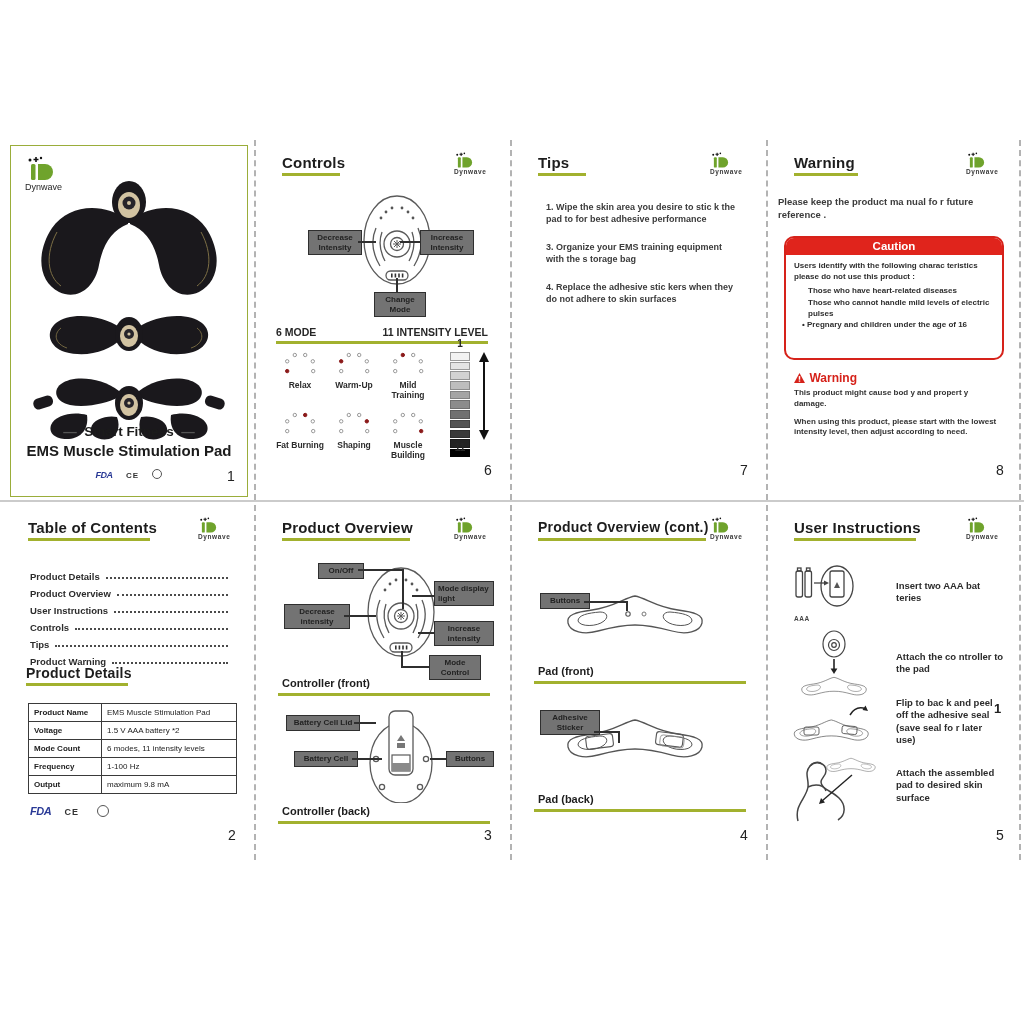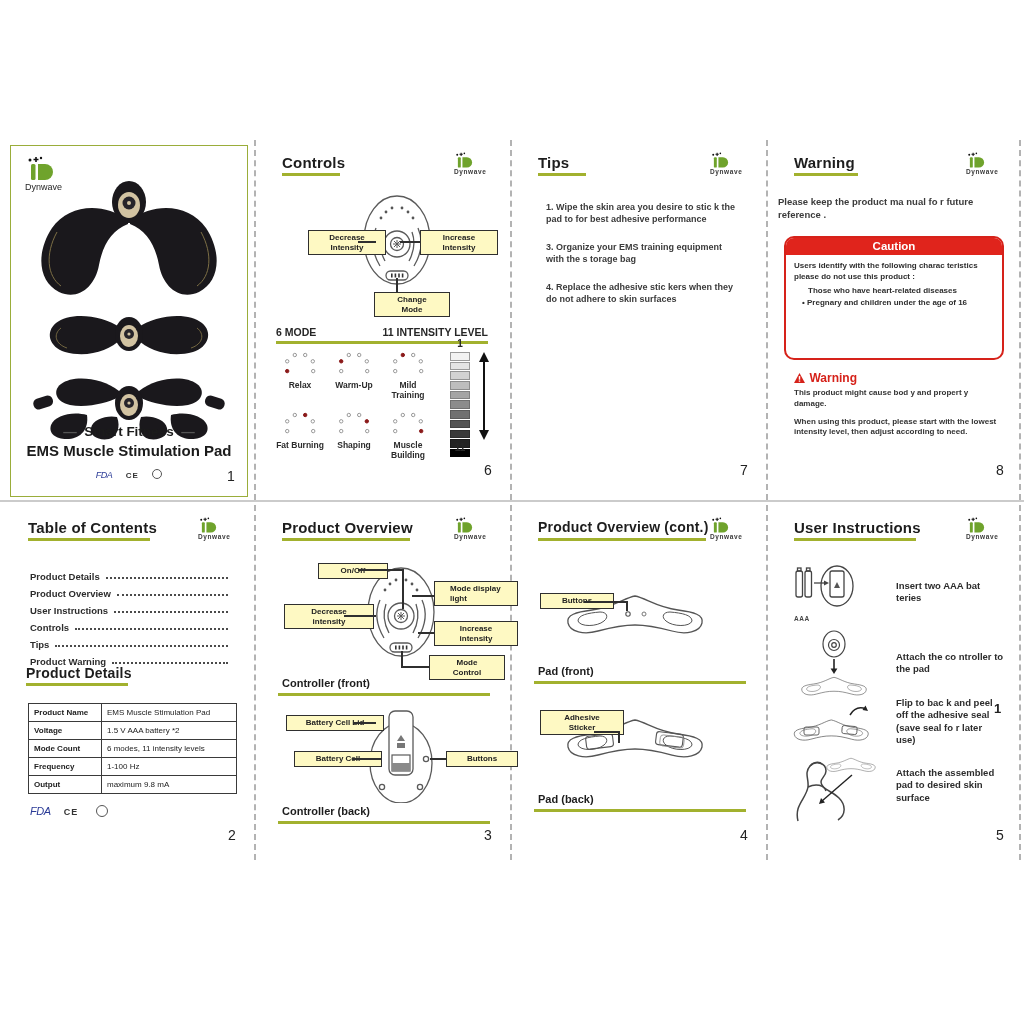--- a/index.html
+++ b/index.html
@@ -8,38 +8,38 @@
   }
   html,body{margin:0;padding:0;background:#ffffff;}
   #sheet{position:relative;width:1024px;height:1024px;background:#fff;overflow:hidden;
          font-family:"Liberation Sans", sans-serif;color:var(--ink);}
   .panel{position:absolute;width:256px;}
   .abs{position:absolute;}
   .ttl{font-size:15px;font-weight:700;color:#1d1d1d;letter-spacing:.2px;white-space:nowrap;}
   .uline{position:absolute;height:3px;background:var(--green);}
   .body-txt{font-size:9px;font-weight:700;color:var(--body);line-height:1.33;}
   .pg{position:absolute;font-size:14px;font-weight:400;color:#222;}
-  .lbox{position:absolute;border:1.2px solid #2f2f2f;background:#fef9c3;font-size:8px;font-weight:700;
-        color:#222;text-align:center;line-height:1.2;padding:2px 15px;}
+  .lbox{position:absolute;border:1.2px solid #2f2f2f;background:#737373;font-size:8px;font-weight:700;
+        color:#222;text-align:center;line-height:1.2;padding:2px 3px;}
   .conn{position:absolute;background:#2f2f2f;}
   .caption{font-size:11px;font-weight:700;color:#1d1d1d;white-space:nowrap;}
   .cap-uline{position:absolute;height:2.5px;background:var(--green);width:212px;}
   .logo{position:absolute;width:56px;text-align:left;}
   .logo .brandname{font-size:6.5px;font-weight:700;color:#3a3a3a;letter-spacing:.6px;margin-top:-1px;}
   .vdash{position:absolute;width:0;border-left:2px dashed #b3b3b3;}
   .hline{position:absolute;background:#cbcbcb;}
   .toc-row{display:flex;align-items:flex-end;height:17px;font-size:9.5px;font-weight:700;color:#2c2c2c;}
   .toc-row .leader{flex:1;border-bottom:2px dotted #4a4a4a;margin:0 2px 3px 6px;}
   table.spec{border-collapse:collapse;font-size:8px;font-weight:700;color:#222;}
   table.spec td{border:1.1px solid #3a3a3a;padding:2.5px 5px;height:12px;}
   table.spec td.k{width:62px;}
   table.spec td.v{width:124px;font-weight:400;}
   .mode-cell{position:absolute;width:52px;text-align:center;}
   .mode-cell .mlabel{font-size:8.5px;font-weight:700;color:#2c2c2c;line-height:1.15;margin-top:1px;}
-  .fda{font-weight:400;font-style:italic;color:#2a3a96;font-size:11px;letter-spacing:-.5px;margin-top:12px;}
+  .fda{font-weight:700;font-style:italic;color:#2a3a96;font-size:11px;letter-spacing:-.5px;margin-top:12px;}
   .ce{font-weight:700;color:#333;font-size:9px;letter-spacing:1px;}
   .cert-circ{display:inline-block;width:10px;height:10px;border:1.3px solid #555;border-radius:50%;
              vertical-align:middle;}
   .caution-box{position:absolute;border:2px solid #d6221a;border-radius:10px;background:#fff;overflow:hidden;}
   .caution-head{background:var(--red);color:#fff;font-size:11.5px;font-weight:700;text-align:center;
                 padding:2px 0 3px;}
   .caution-body{padding:5px 8px;font-size:8px;font-weight:700;color:#2e2e2e;line-height:1.4;}
   .warn-red{color:#d6221a;font-size:12px;font-weight:700;}
   .small-p{font-size:8px;font-weight:700;color:#333;line-height:1.35;margin:0 0 7px 0;}
   .u{text-decoration:underline;}
@@ -348,20 +348,21 @@
         <path d="M13 8 h7 a8 8 0 0 1 0 16 h-7 z" fill="#6fa32c"></path>
       </svg>
       <div class="brandname">Dynwave</div>
     </div>
     <div class="abs body-txt" style="left:10px;top:56px;width:200px;font-size:9.5px;">Please keep the product ma nual fo r future reference .</div>
     <div class="caution-box" style="left:16px;top:96px;width:216px;height:120px;">
       <div class="caution-head">Caution</div>
       <div class="caution-body">
         <div>Users identify with the following charac teristics please do not use this product :</div>
         <div style="padding-left:14px;margin-top:3px;">Those who have heart-related diseases</div>
+        <div style="padding-left:14px;">Those who cannot handle mild levels of electric pulses</div>
         <div style="padding-left:8px;">•  Pregnary and children under the age of 16</div>
       </div>
     </div>
     <div class="abs" style="left:26px;top:228px;">
       <svg width="11" height="10" viewBox="0 0 12 11" style="display:inline-block;vertical-align:-1px;">
         <path d="M6 0 L12 11 H0 Z" fill="#d6221a"></path>
           <rect x="5.2" y="3.4" width="1.6" height="4" fill="#fff"></rect>
           <rect x="5.2" y="8.2" width="1.6" height="1.4" fill="#fff"></rect>
       </svg>
       <span class="warn-red">Warning</span>

